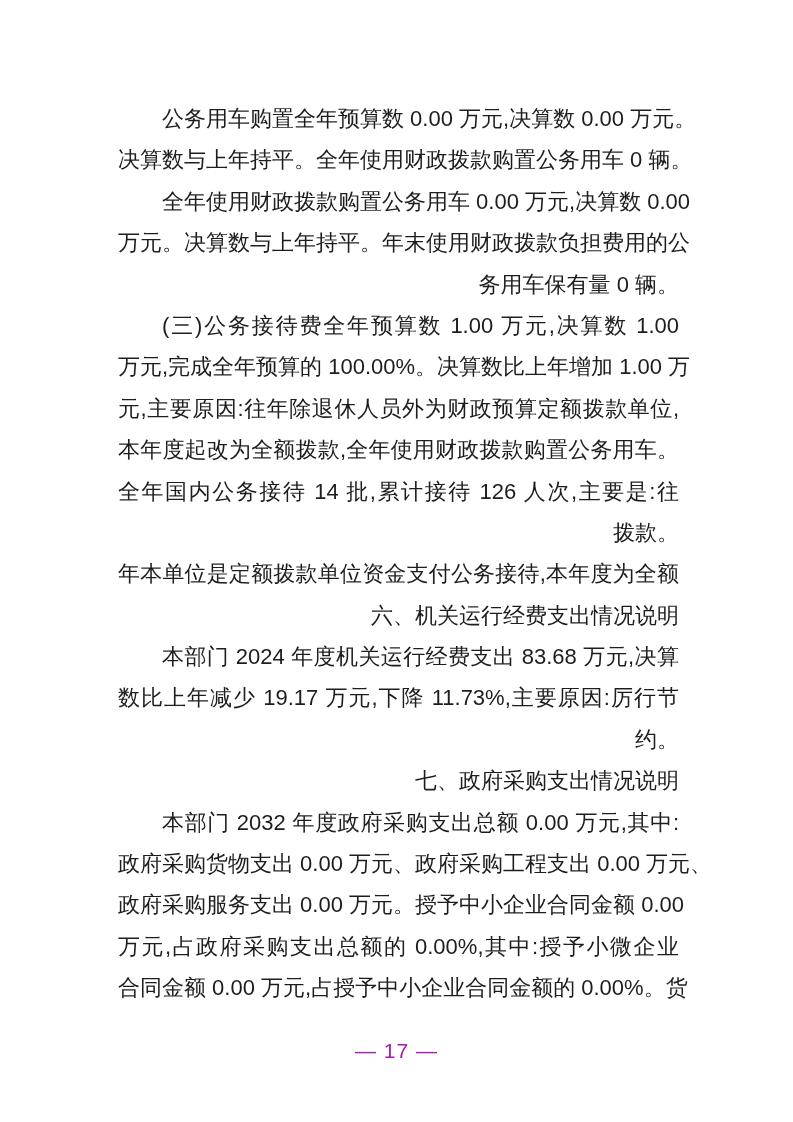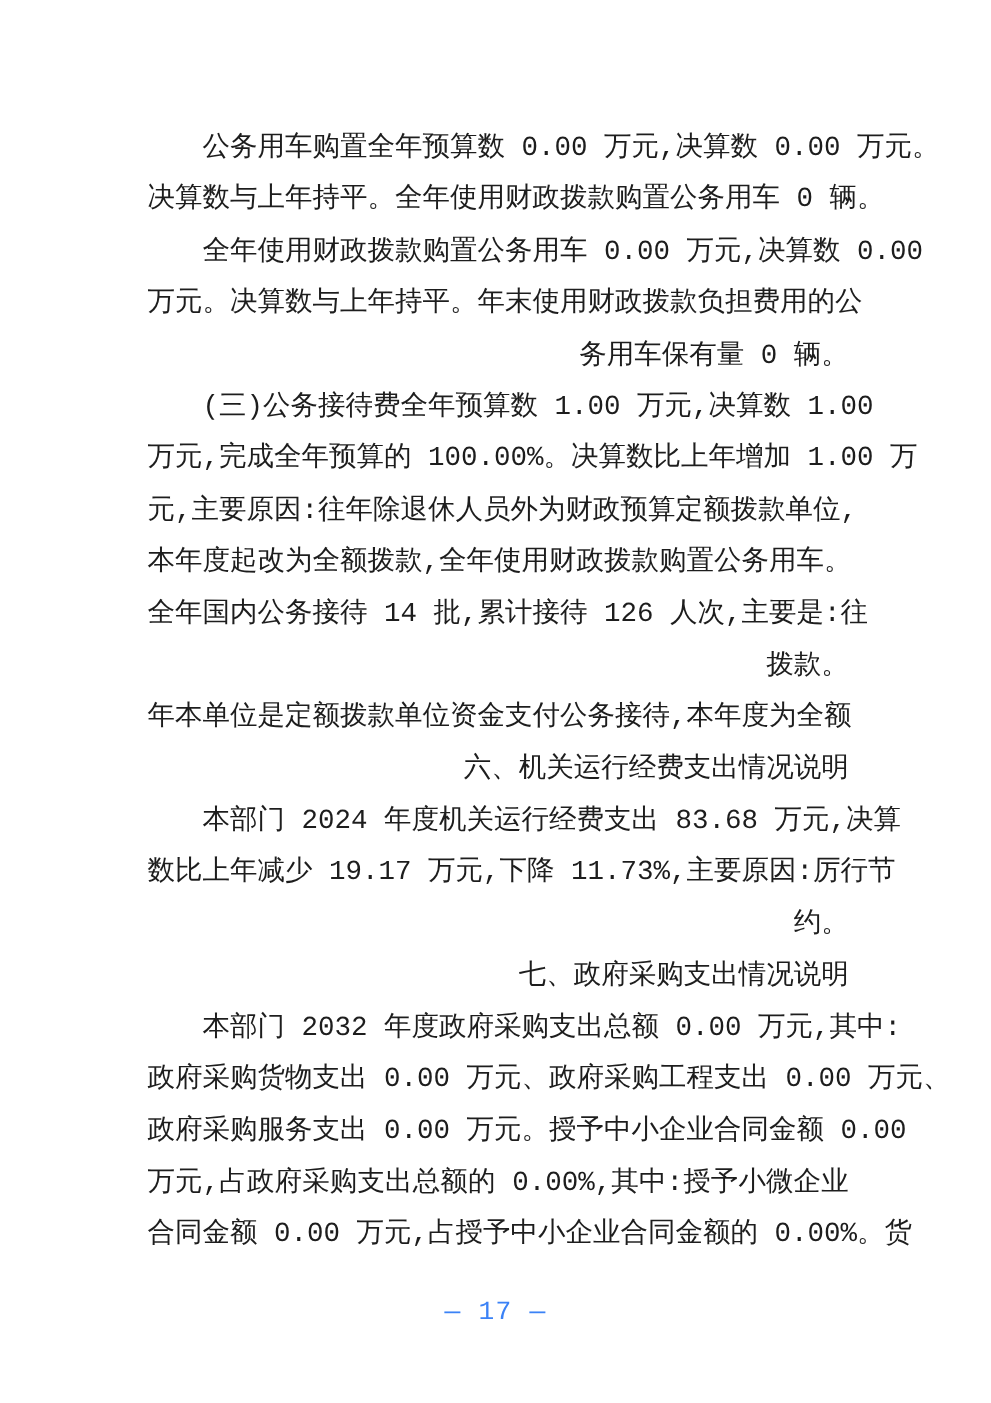--- a/index.html
+++ b/index.html
@@ -6,21 +6,21 @@
     margin: 0;
     padding: 0;
     background: #ffffff;
   }
   .page {
     position: relative;
     width: 793px;
     height: 1122px;
     background: #ffffff;
     overflow: hidden;
-    font-family: Liberation Mono, monospace;
+    font-family: Liberation Sans, sans-serif;
     color: #1d1d1d;
   }
   .doc-body {
     position: absolute;
     left: 118px;
     top: 98px;
     width: 561px;
   }
   .line {
     height: 41.4px;
@@ -40,21 +40,21 @@
   .page-footer {
     position: absolute;
     left: 0;
     top: 1036px;
     width: 100%;
     height: 30px;
     line-height: 30px;
     text-align: center;
     font-size: 21px;
     letter-spacing: 1px;
-    color: #3b82f6;
+    color: #a21caf;
   }
 </style>
 </head>
 <body>
 
 <div class="page">
   <div class="doc-body">
       <div class="line indent fill">公务用车购置全年预算数 0.00 万元,决算数 0.00 万元。</div>
       <div class="line fill">决算数与上年持平。全年使用财政拨款购置公务用车 0 辆。</div>
       <div class="line indent fill">全年使用财政拨款购置公务用车 0.00 万元,决算数 0.00</div>

